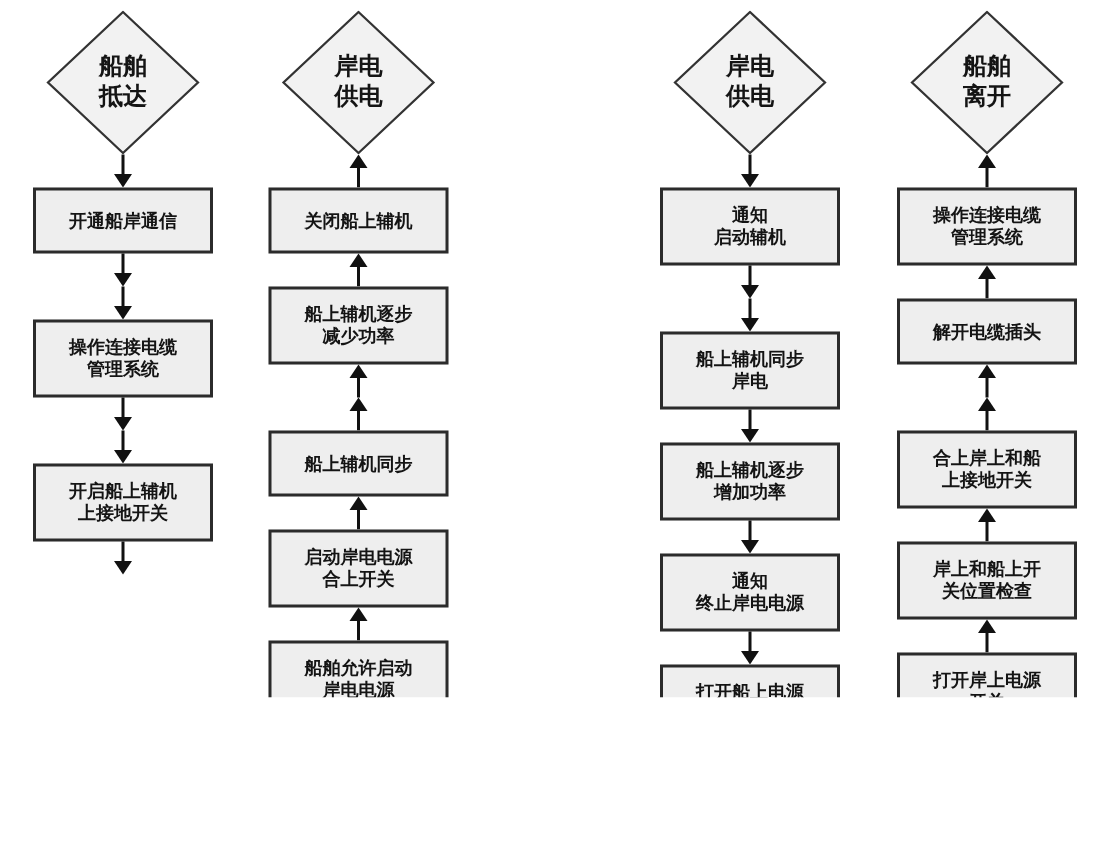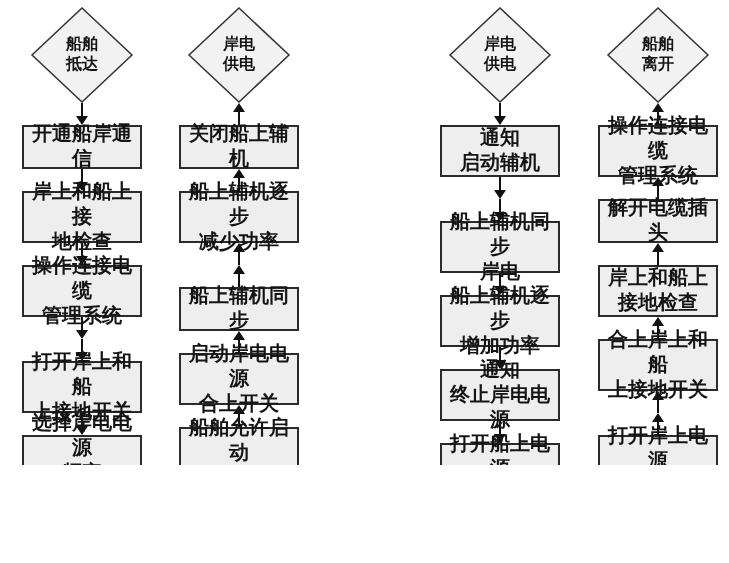--- a/index.html
+++ b/index.html
@@ -1,18 +1,18 @@
 <!DOCTYPE html>
 <html style="--background: #ffffff; --box-fill: #eeeeee; --diamond-fill: #f2f2f2; --box-border: #2b2b2b; --arrow: #111111; --text: #141414;"><head>
 <meta charset="utf-8">
 <style>
   html,body{margin:0;padding:0;background:#fff;}
   .canvas{
     position:relative;width:729px;height:465px;background:var(--background,#ffffff);
-    font-family:Liberation Mono, monospace;
+    font-family:Liberation Serif, serif;
     color:var(--text,#141414);overflow:hidden;
   }
   .col{position:absolute;top:7px;width:120px;display:flex;flex-direction:column;align-items:center;}
   .col1{left:22px;}
   .col2{left:179px;}
   .col3{left:440px;}
   .col4{left:598px;}
 
   .diamond-wrap{position:relative;width:100%;height:96px;flex:0 0 auto;}
   .diamond-wrap svg{position:absolute;left:50%;top:0;transform:translateX(-50%);}
@@ -25,21 +25,21 @@
   .connector .line{width:2px;flex:1;background:var(--arrow,#111111);}
   .head-down{width:0;height:0;border-left:6px solid transparent;border-right:6px solid transparent;
     border-top:9px solid var(--arrow,#111111);}
   .head-up{width:0;height:0;border-left:6px solid transparent;border-right:6px solid transparent;
     border-bottom:9px solid var(--arrow,#111111);}
 
   .box{
     width:100%;box-sizing:border-box;flex:0 0 auto;
     border:2px solid var(--box-border,#2b2b2b);background:var(--box-fill,#eeeeee);
     display:flex;align-items:center;justify-content:center;
-    text-align:center;white-space:pre-line;font-size:20px;font-weight:600;line-height:1.25;
+    text-align:center;white-space:pre-line;font-size:12px;font-weight:600;line-height:1.25;
   }
   .box.s{height:44px;}
   .box.d{height:52px;}
 
   .u-conn{position:absolute;box-sizing:border-box;
     border-left:2px solid var(--arrow,#111111);
     border-right:2px solid var(--arrow,#111111);
     border-bottom:2px solid var(--arrow,#111111);}
   .u-left{left:81px;top:531px;width:159px;height:21px;}
   .u-right{left:499px;top:539px;width:160px;height:15px;}
@@ -62,44 +62,40 @@
     </div>
     <div class="connector">
         <div class="line"></div>
         <div class="head-down"></div>
       </div>
     <div class="box s">开通船岸通信</div>
     <div class="connector">
         <div class="line"></div>
         <div class="head-down"></div>
       </div>
-    <div class="box d">岸上和船上接
-地检查</div>
     <div class="connector">
         <div class="line"></div>
         <div class="head-down"></div>
       </div>
     <div class="box d">操作连接电缆
 管理系统</div>
     <div class="connector">
         <div class="line"></div>
         <div class="head-down"></div>
       </div>
     <div class="connector">
         <div class="line"></div>
         <div class="head-down"></div>
       </div>
-    <div class="box d">打开岸上和船
+    <div class="box d">开启船上辅机
 上接地开关</div>
     <div class="connector">
         <div class="line"></div>
         <div class="head-down"></div>
       </div>
-    <div class="box d">选择岸电电源
-频率(50/60Hz)</div>
   </div>
 
   <div class="col col2">
     <div class="diamond-wrap">
       <svg width="104" height="96">
         <polygon points="52,1 102,48 52,95 2,48" fill="#f2f2f2" stroke="#333333" stroke-width="1.5"></polygon>
       </svg>
       <div class="diamond-label">岸电
 供电</div>
     </div>
@@ -197,32 +193,32 @@
 管理系统</div>
     <div class="connector">
         <div class="head-up"></div>
         <div class="line"></div>
       </div>
     <div class="box s">解开电缆插头</div>
     <div class="connector">
         <div class="head-up"></div>
         <div class="line"></div>
       </div>
-    <div class="box d">岸上和船上
-接地检查</div>
     <div class="connector">
         <div class="head-up"></div>
         <div class="line"></div>
       </div>
     <div class="box d">合上岸上和船
 上接地开关</div>
     <div class="connector">
         <div class="head-up"></div>
         <div class="line"></div>
       </div>
+    <div class="box d">岸上和船上开
+关位置检查</div>
     <div class="connector">
         <div class="head-up"></div>
         <div class="line"></div>
       </div>
     <div class="box d">打开岸上电源
 开关</div>
   </div>
 
   <div class="u-conn u-left"></div>
   <div class="u-head u-head-left head-up"></div>

